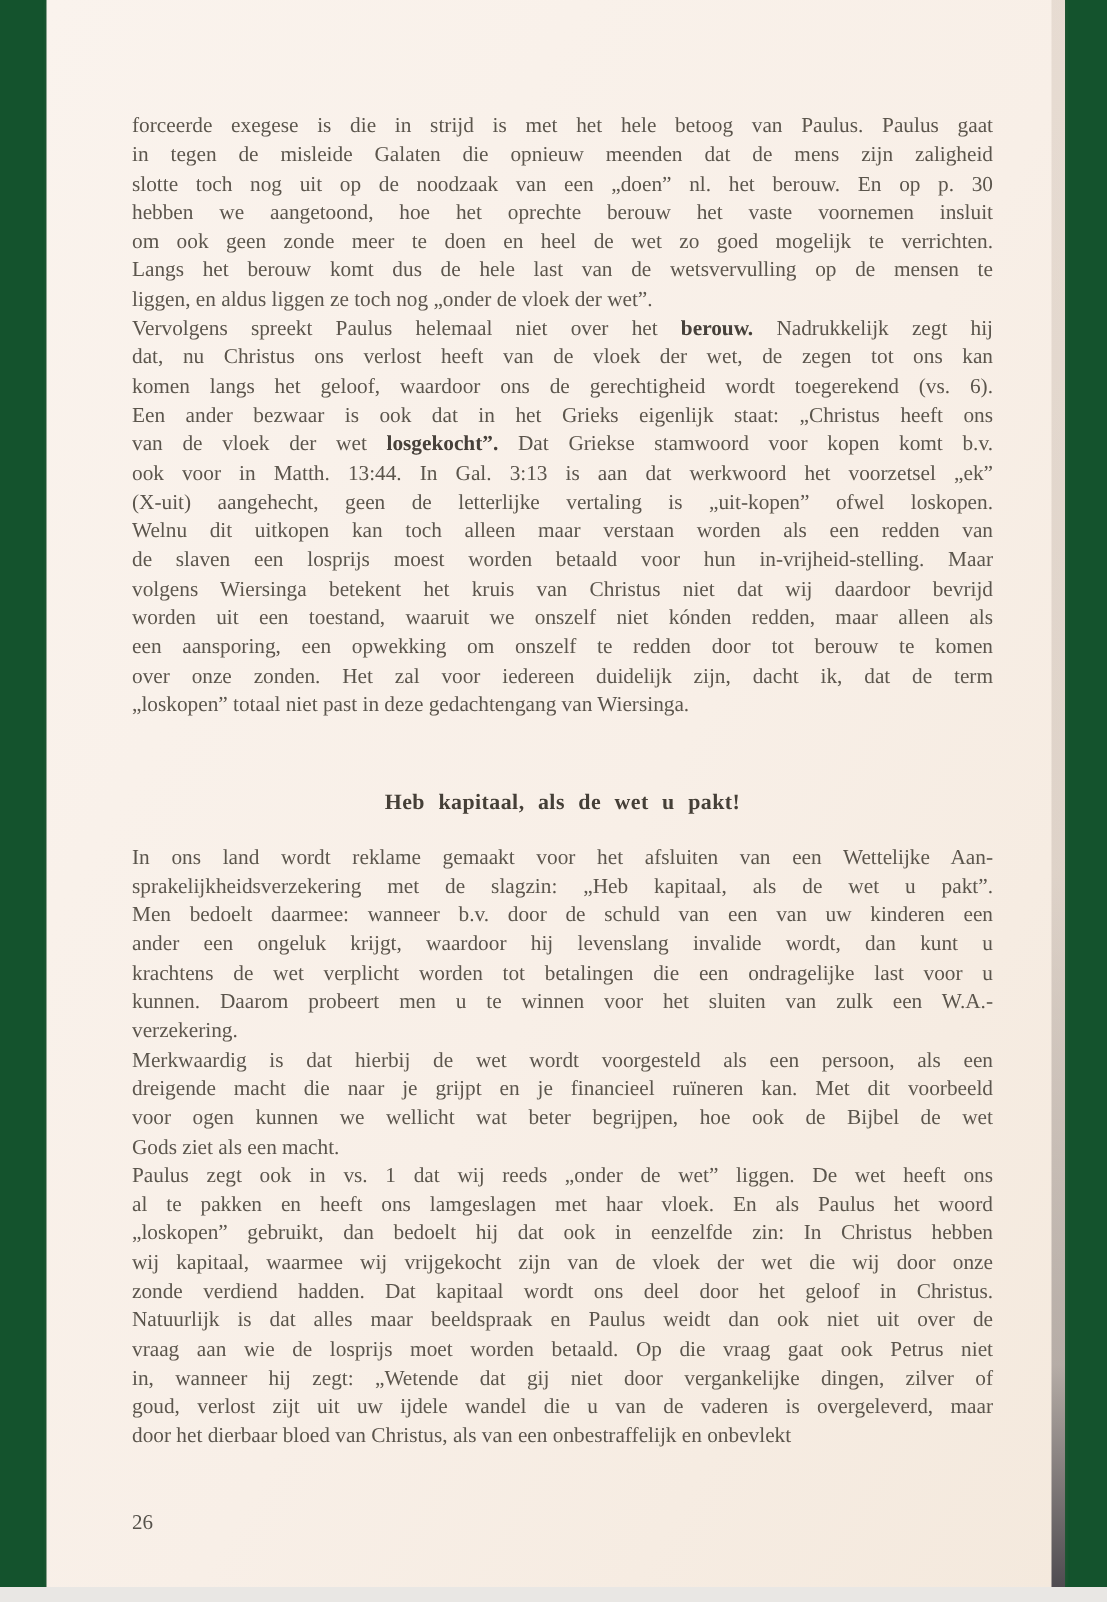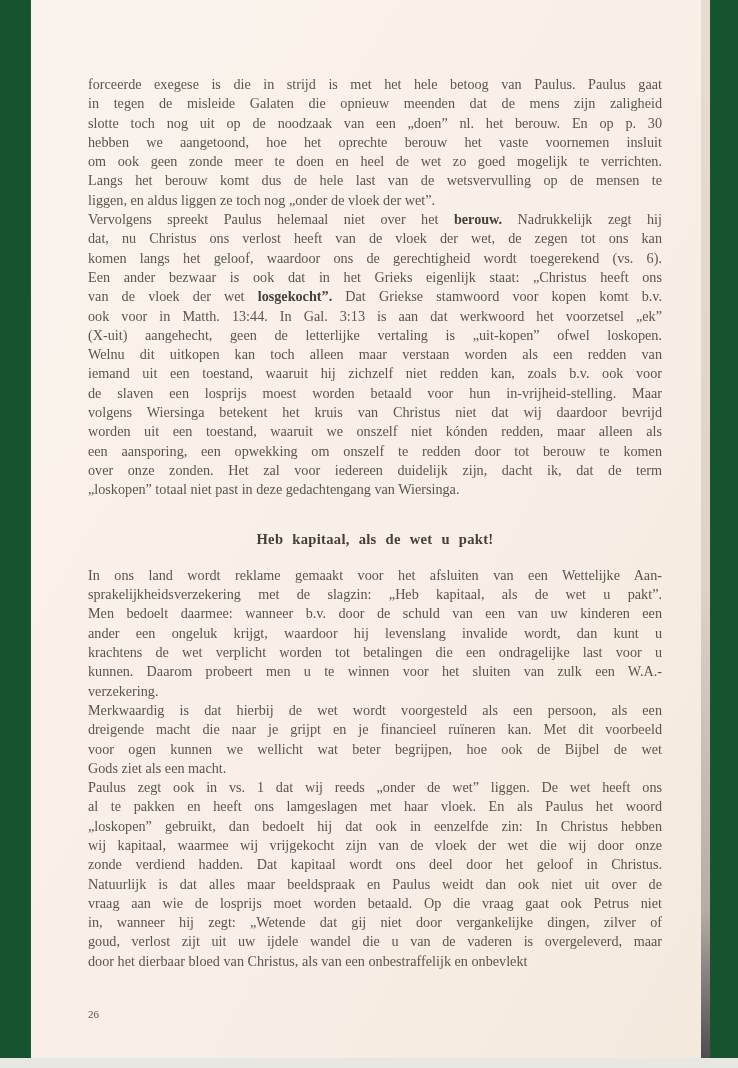--- a/index.html
+++ b/index.html
@@ -27,25 +27,25 @@
     position:absolute;left:57px;top:75px;width:574px;
     font-size:14.2px;line-height:19.3px;color:#5b554c;
     -webkit-font-smoothing:antialiased;
   }
   .para{margin:0;}
   .line{text-align:justify;text-align-last:justify;white-space:normal;}
   .para .line:last-child{text-align-last:left;}
   .b{font-weight:bold;color:#46403a;}
   .heading{
     font-weight:bold;text-align:center;color:#453f37;
-    font-size:14.6px;margin-top:30px;margin-bottom:17px;
+    font-size:14.6px;margin-top:46px;margin-bottom:17px;
     word-spacing:5px;letter-spacing:0.3px;
   }
   .page-number{
-    position:absolute;left:57px;top:1008px;font-size:11px;color:#56524b;
+    position:absolute;left:57px;top:1008px;font-size:14px;color:#56524b;
   }
 </style>
 </head>
 <body>
 
 <div class="canvas">
   <div class="book-page">
     <div class="text-block">
         <div class="para">
           <div class="line"><span>forceerde exegese is die in strijd is met het hele betoog van Paulus. Paulus gaat</span></div>
@@ -58,21 +58,20 @@
         </div>
         <div class="para">
           <div class="line"><span>Vervolgens spreekt Paulus helemaal niet over het </span><span class="b">berouw.</span><span> Nadrukkelijk zegt hij</span></div>
           <div class="line"><span>dat, nu Christus ons verlost heeft van de vloek der wet, de zegen tot ons kan</span></div>
           <div class="line"><span>komen langs het geloof, waardoor ons de gerechtigheid wordt toegerekend (vs. 6).</span></div>
           <div class="line"><span>Een ander bezwaar is ook dat in het Grieks eigenlijk staat: „Christus heeft ons</span></div>
           <div class="line"><span>van de vloek der wet </span><span class="b">losgekocht”.</span><span> Dat Griekse stamwoord voor kopen komt b.v.</span></div>
           <div class="line"><span>ook voor in Matth. 13:44. In Gal. 3:13 is aan dat werkwoord het voorzetsel „ek”</span></div>
           <div class="line"><span>(X-uit) aangehecht, geen de letterlijke vertaling is „uit-kopen” ofwel loskopen.</span></div>
           <div class="line"><span>Welnu dit uitkopen kan toch alleen maar verstaan worden als een redden van</span></div>
-          <div class="line"><span>iemand uit een toestand, waaruit hij zichzelf niet redden kan, zoals b.v. ook voor</span></div>
           <div class="line"><span>de slaven een losprijs moest worden betaald voor hun in-vrijheid-stelling. Maar</span></div>
           <div class="line"><span>volgens Wiersinga betekent het kruis van Christus niet dat wij daardoor bevrijd</span></div>
           <div class="line"><span>worden uit een toestand, waaruit we onszelf niet kónden redden, maar alleen als</span></div>
           <div class="line"><span>een aansporing, een opwekking om onszelf te redden door tot berouw te komen</span></div>
           <div class="line"><span>over onze zonden. Het zal voor iedereen duidelijk zijn, dacht ik, dat de term</span></div>
           <div class="line"><span>„loskopen” totaal niet past in deze gedachtengang van Wiersinga.</span></div>
         </div>
         <div class="heading">Heb kapitaal, als de wet u pakt!</div>
         <div class="para">
           <div class="line"><span>In ons land wordt reklame gemaakt voor het afsluiten van een Wettelijke Aan-</span></div>

